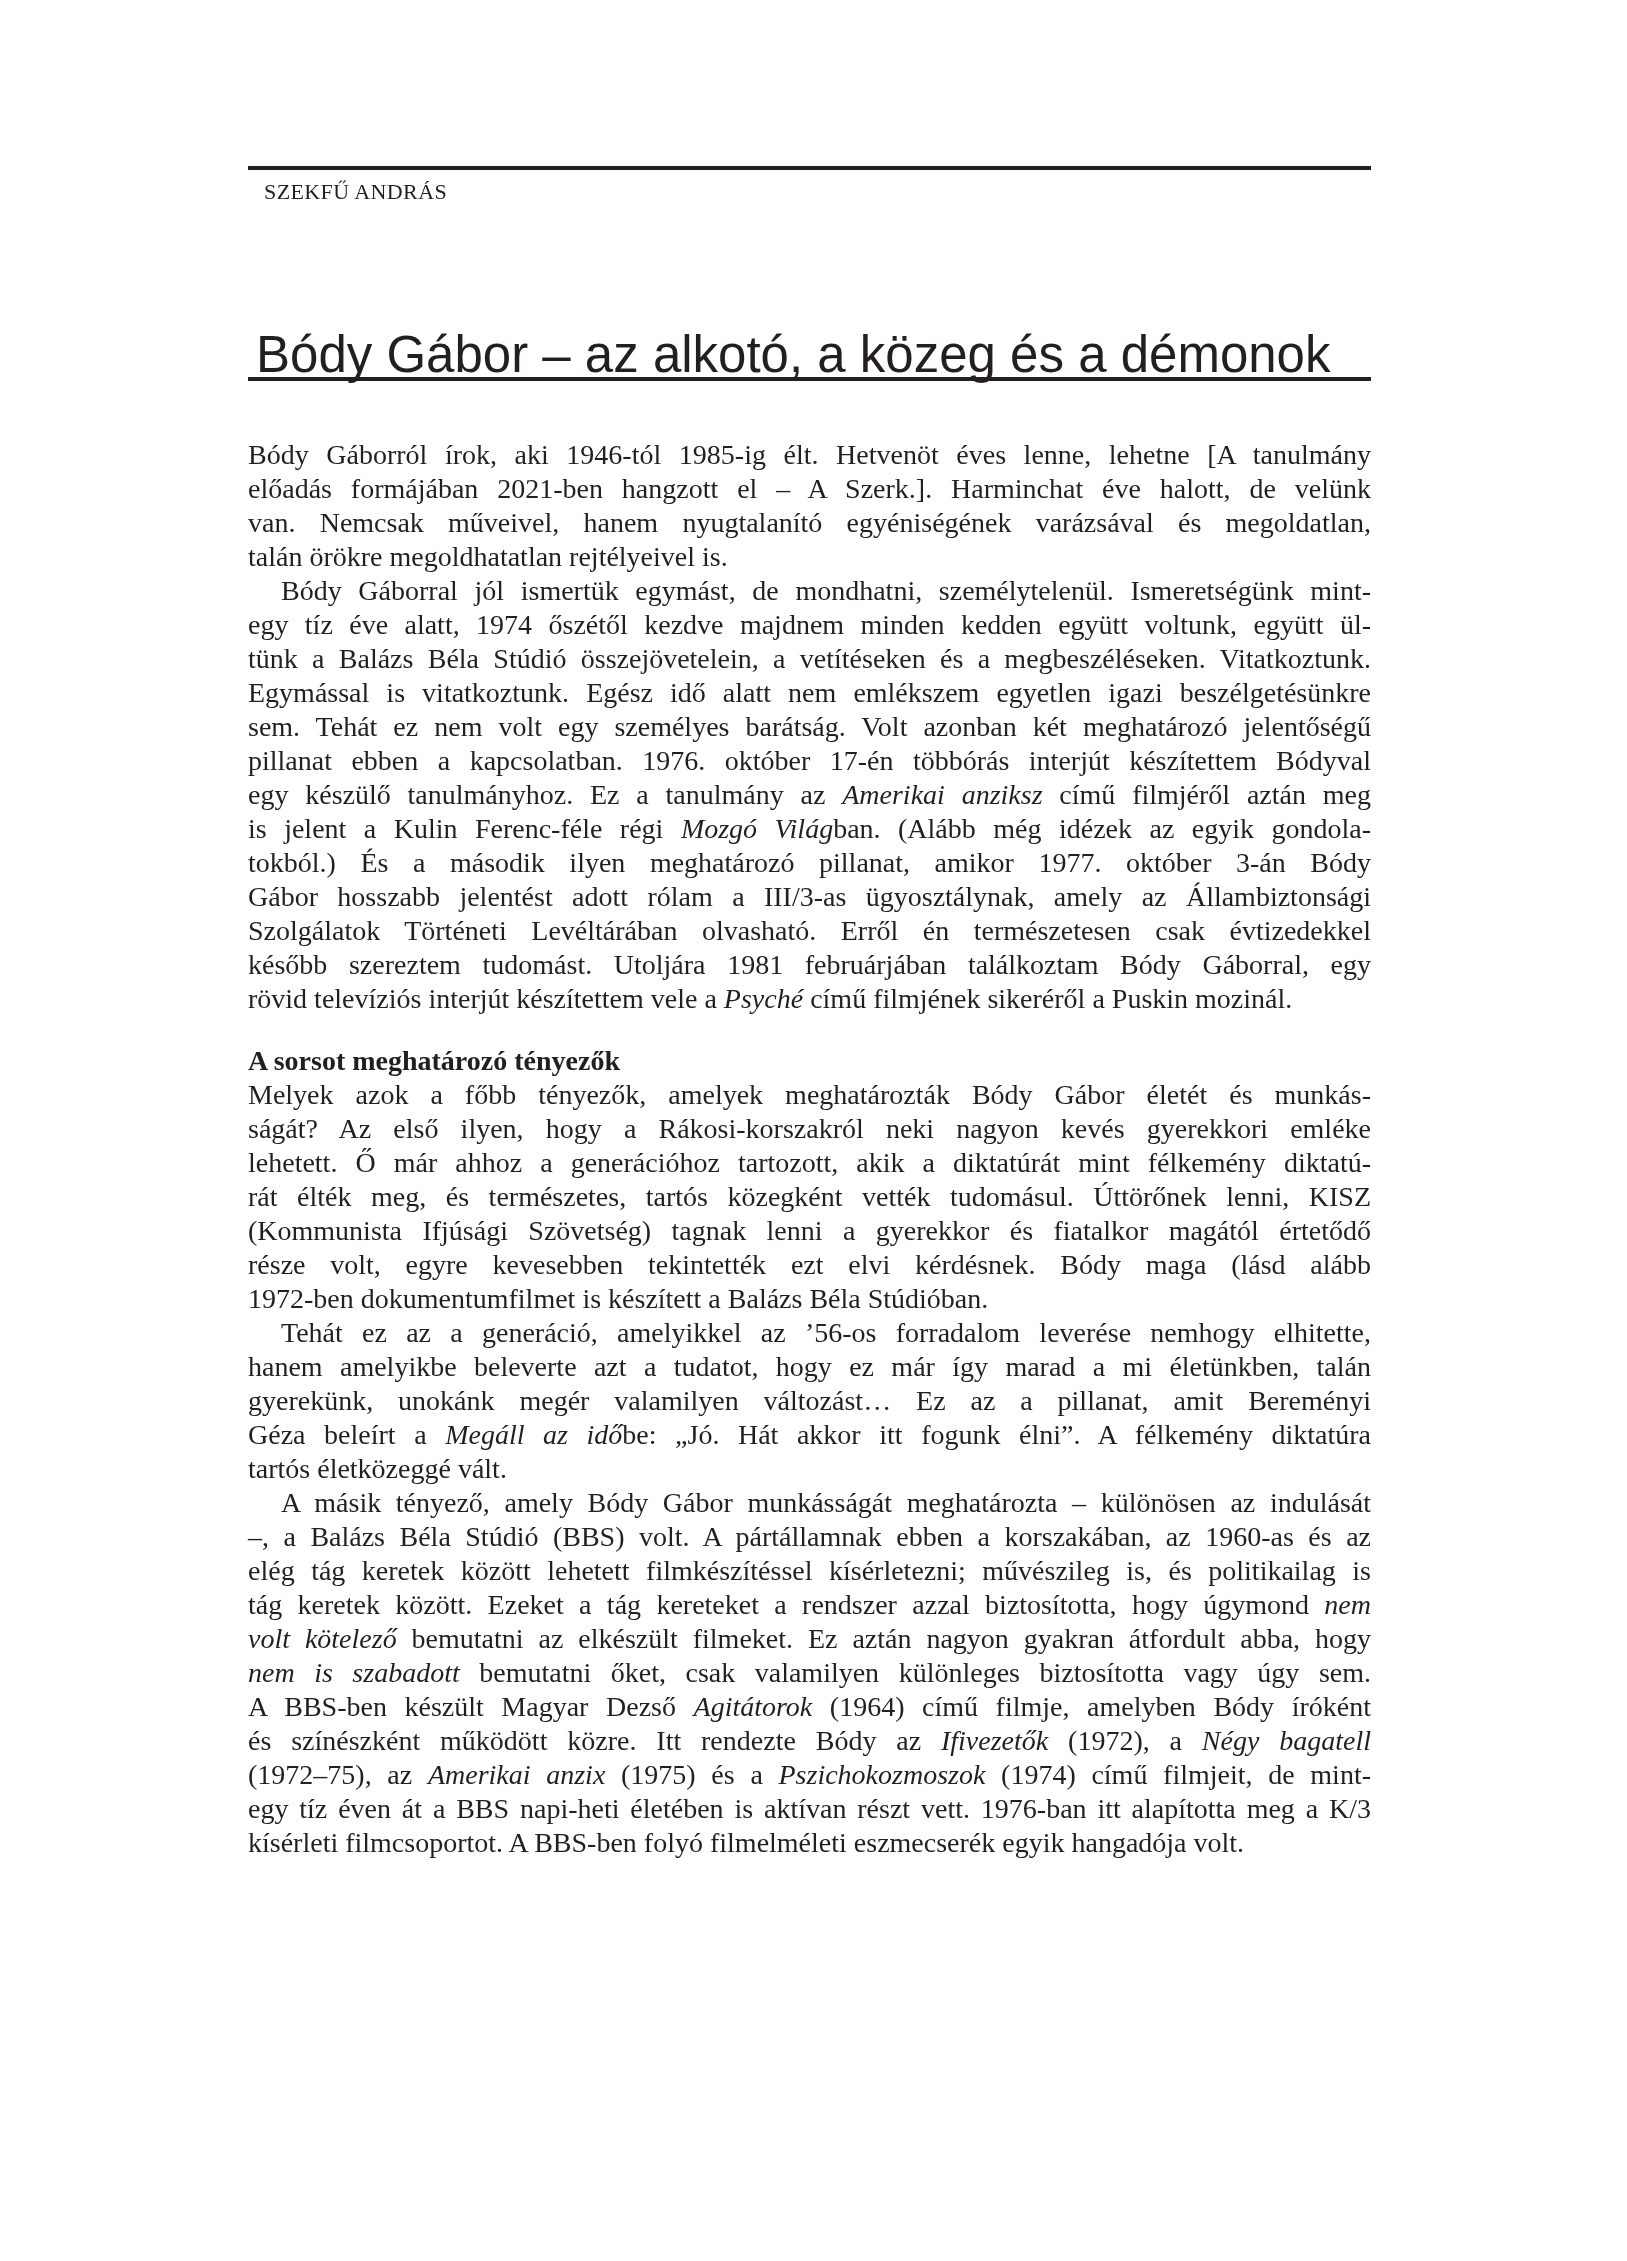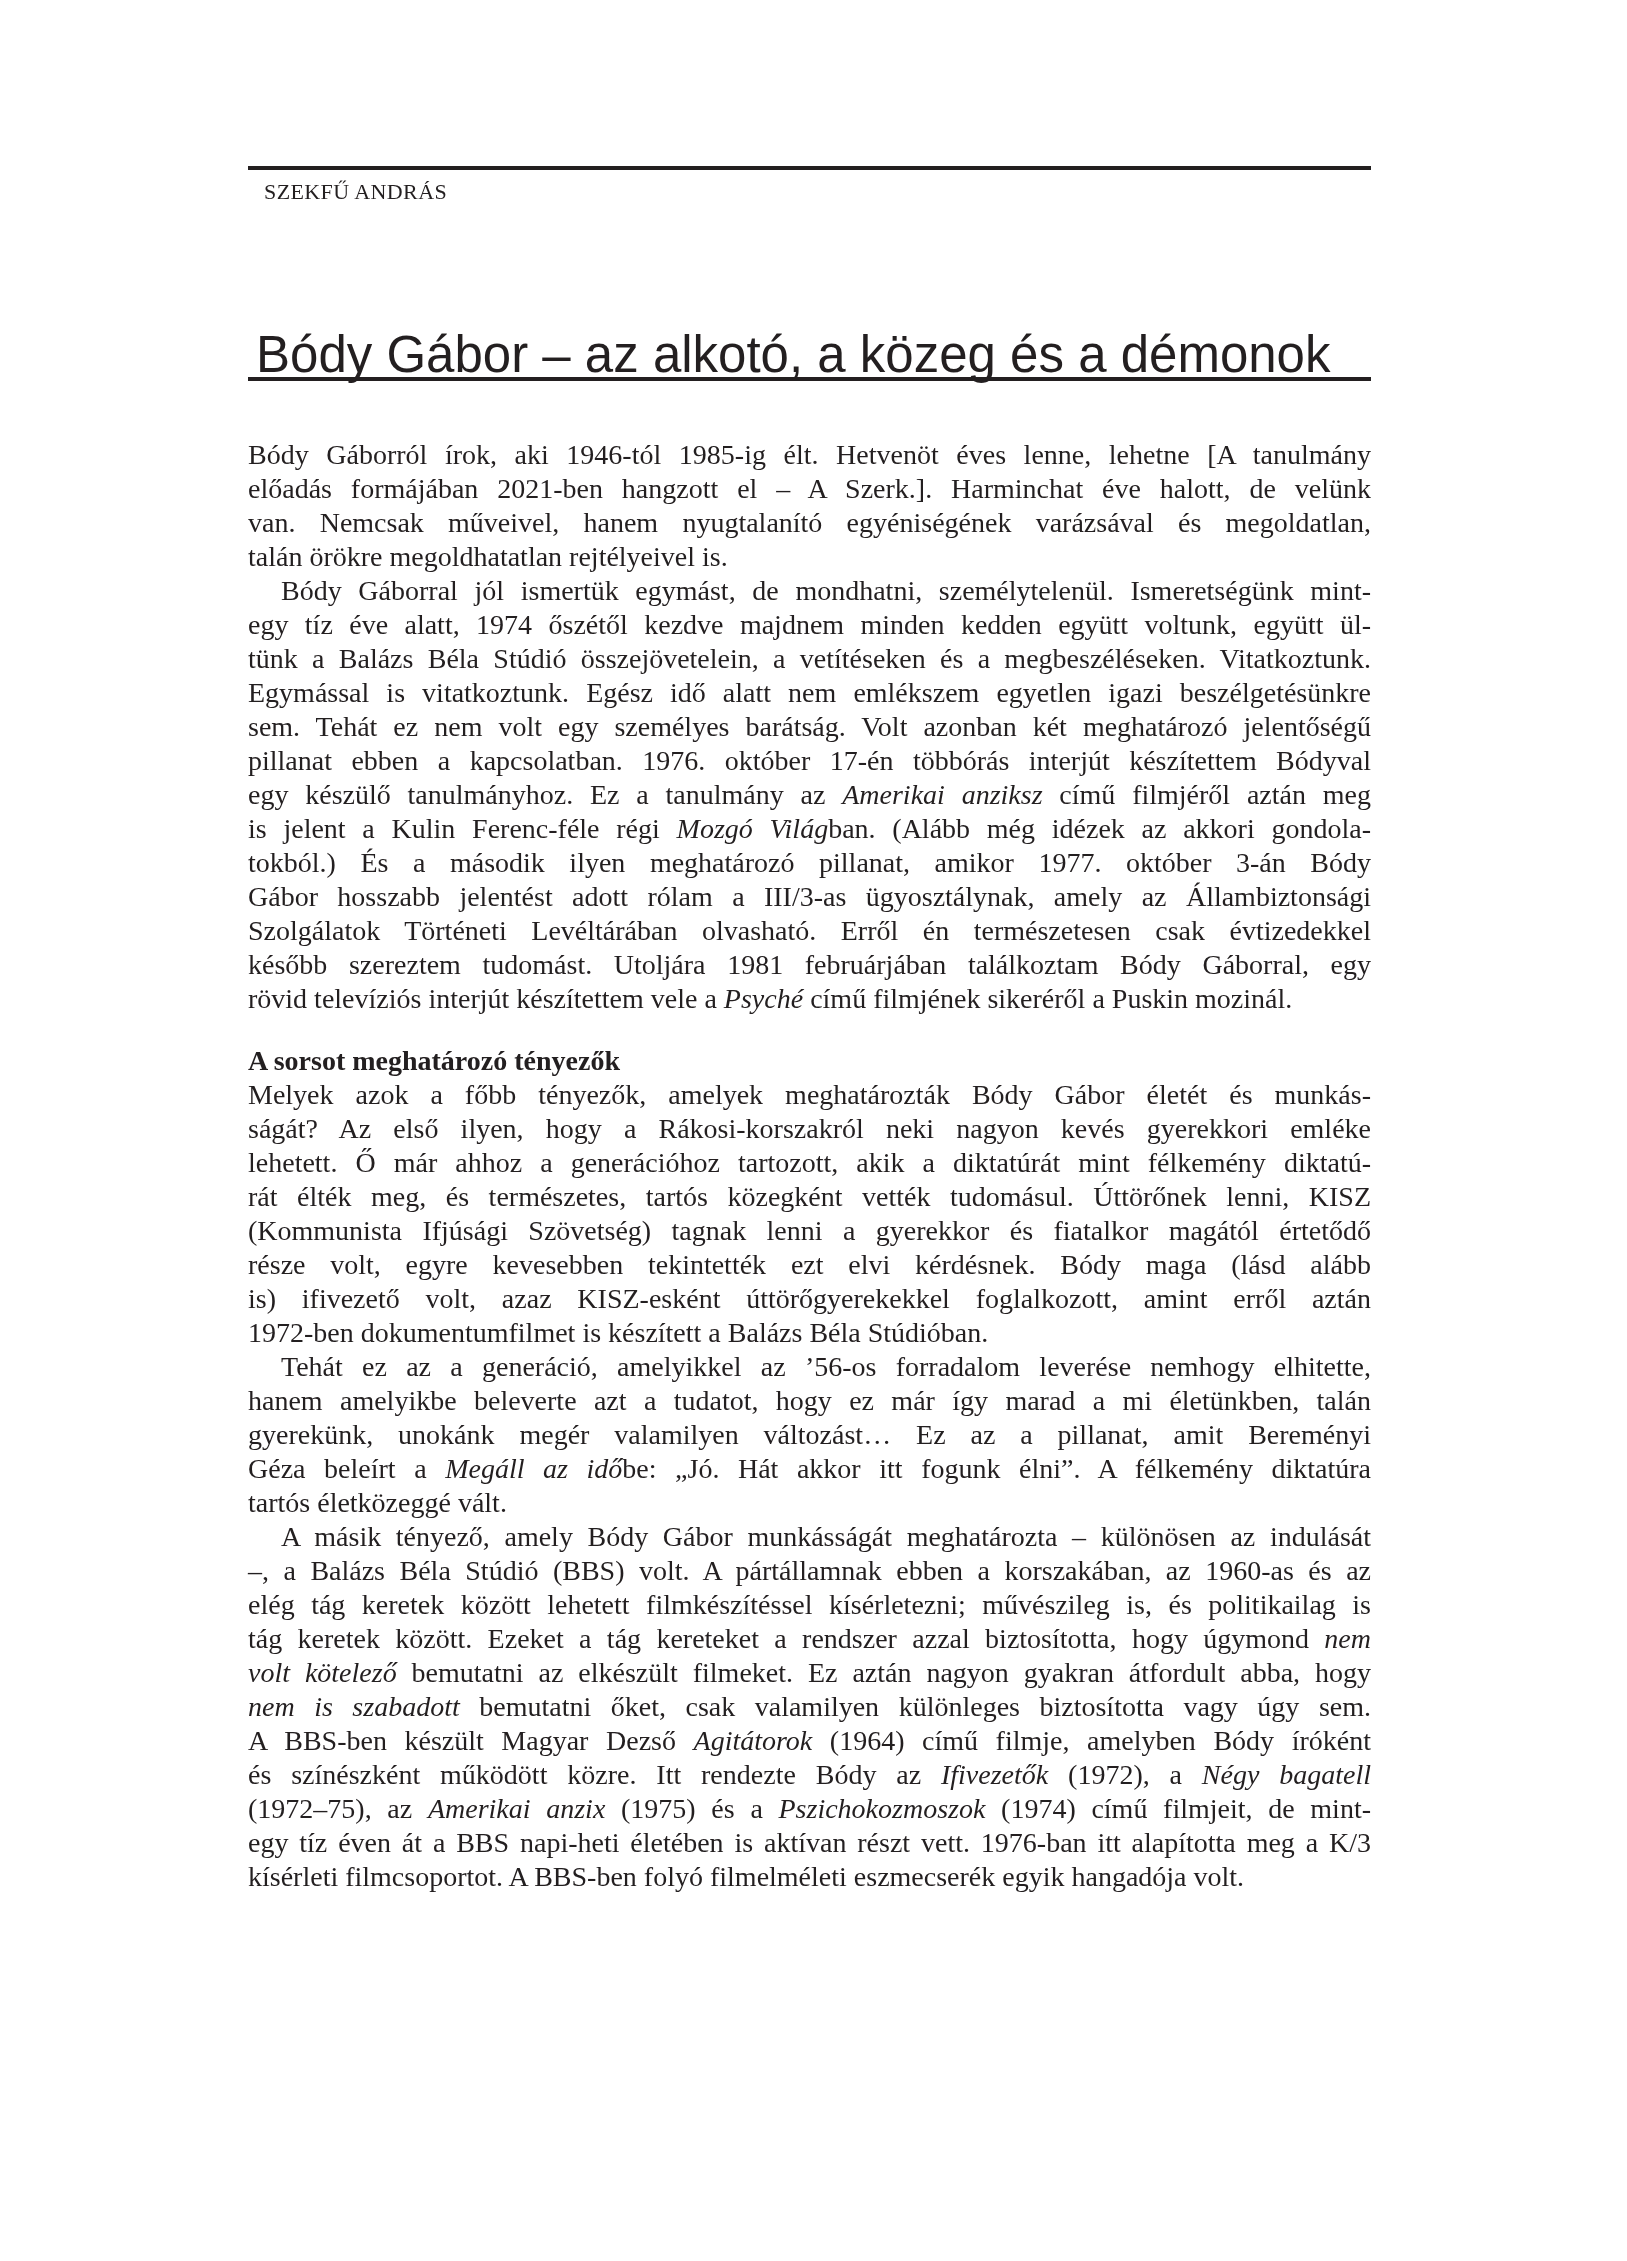--- a/index.html
+++ b/index.html
@@ -33,36 +33,35 @@
         <span class="line last"><span>talán örökre megoldhatatlan rejtélyeivel is.</span></span>
       </div>
       <div class="paragraph">
         <span class="line indent"><span>Bódy Gáborral jól ismertük egymást, de mondhatni, személytelenül. Ismeretségünk mint-</span></span>
         <span class="line"><span>egy tíz éve alatt, 1974 őszétől kezdve majdnem minden kedden együtt voltunk, együtt ül-</span></span>
         <span class="line"><span>tünk a Balázs Béla Stúdió összejövetelein, a vetítéseken és a megbeszéléseken. Vitatkoztunk.</span></span>
         <span class="line"><span>Egymással is vitatkoztunk. Egész idő alatt nem emlékszem egyetlen igazi beszélgetésünkre</span></span>
         <span class="line"><span>sem. Tehát ez nem volt egy személyes barátság. Volt azonban két meghatározó jelentőségű</span></span>
         <span class="line"><span>pillanat ebben a kapcsolatban. 1976. október 17-én többórás interjút készítettem Bódyval</span></span>
         <span class="line"><span>egy készülő tanulmányhoz. Ez a tanulmány az </span><i>Amerikai anziksz</i><span> című filmjéről aztán meg</span></span>
-        <span class="line"><span>is jelent a Kulin Ferenc-féle régi </span><i>Mozgó Világ</i><span>ban. (Alább még idézek az akkori gondola-</span></span>
+        <span class="line"><span>is jelent a Kulin Ferenc-féle régi </span><i>Mozgó Világ</i><span>ban. (Alább még idézek az egyik gondola-</span></span>
         <span class="line"><span>tokból.) És a második ilyen meghatározó pillanat, amikor 1977. október 3-án Bódy</span></span>
         <span class="line"><span>Gábor hosszabb jelentést adott rólam a III/3-as ügyosztálynak, amely az Állambiztonsági</span></span>
         <span class="line"><span>Szolgálatok Történeti Levéltárában olvasható. Erről én természetesen csak évtizedekkel</span></span>
         <span class="line"><span>később szereztem tudomást. Utoljára 1981 februárjában találkoztam Bódy Gáborral, egy</span></span>
         <span class="line last"><span>rövid televíziós interjút készítettem vele a </span><i>Psyché</i><span> című filmjének sikeréről a Puskin mozinál.</span></span>
       </div>
       <div class="heading">A sorsot meghatározó tényezők</div>
       <div class="paragraph">
         <span class="line"><span>Melyek azok a főbb tényezők, amelyek meghatározták Bódy Gábor életét és munkás-</span></span>
         <span class="line"><span>ságát? Az első ilyen, hogy a Rákosi-korszakról neki nagyon kevés gyerekkori emléke</span></span>
         <span class="line"><span>lehetett. Ő már ahhoz a generációhoz tartozott, akik a diktatúrát mint félkemény diktatú-</span></span>
         <span class="line"><span>rát élték meg, és természetes, tartós közegként vették tudomásul. Úttörőnek lenni, KISZ</span></span>
         <span class="line"><span>(Kommunista Ifjúsági Szövetség) tagnak lenni a gyerekkor és fiatalkor magától értetődő</span></span>
         <span class="line"><span>része volt, egyre kevesebben tekintették ezt elvi kérdésnek. Bódy maga (lásd alább</span></span>
-        <span class="line"><span>is) ifivezető volt, azaz KISZ-esként úttörőgyerekekkel foglalkozott, amint erről aztán</span></span>
         <span class="line last"><span>1972-ben dokumentumfilmet is készített a Balázs Béla Stúdióban.</span></span>
       </div>
       <div class="paragraph">
         <span class="line indent"><span>Tehát ez az a generáció, amelyikkel az ’56-os forradalom leverése nemhogy elhitette,</span></span>
         <span class="line"><span>hanem amelyikbe beleverte azt a tudatot, hogy ez már így marad a mi életünkben, talán</span></span>
         <span class="line"><span>gyerekünk, unokánk megér valamilyen változást… Ez az a pillanat, amit Bereményi</span></span>
         <span class="line"><span>Géza beleírt a </span><i>Megáll az idő</i><span>be: „Jó. Hát akkor itt fogunk élni”. A félkemény diktatúra</span></span>
         <span class="line last"><span>tartós életközeggé vált.</span></span>
       </div>
       <div class="paragraph">

